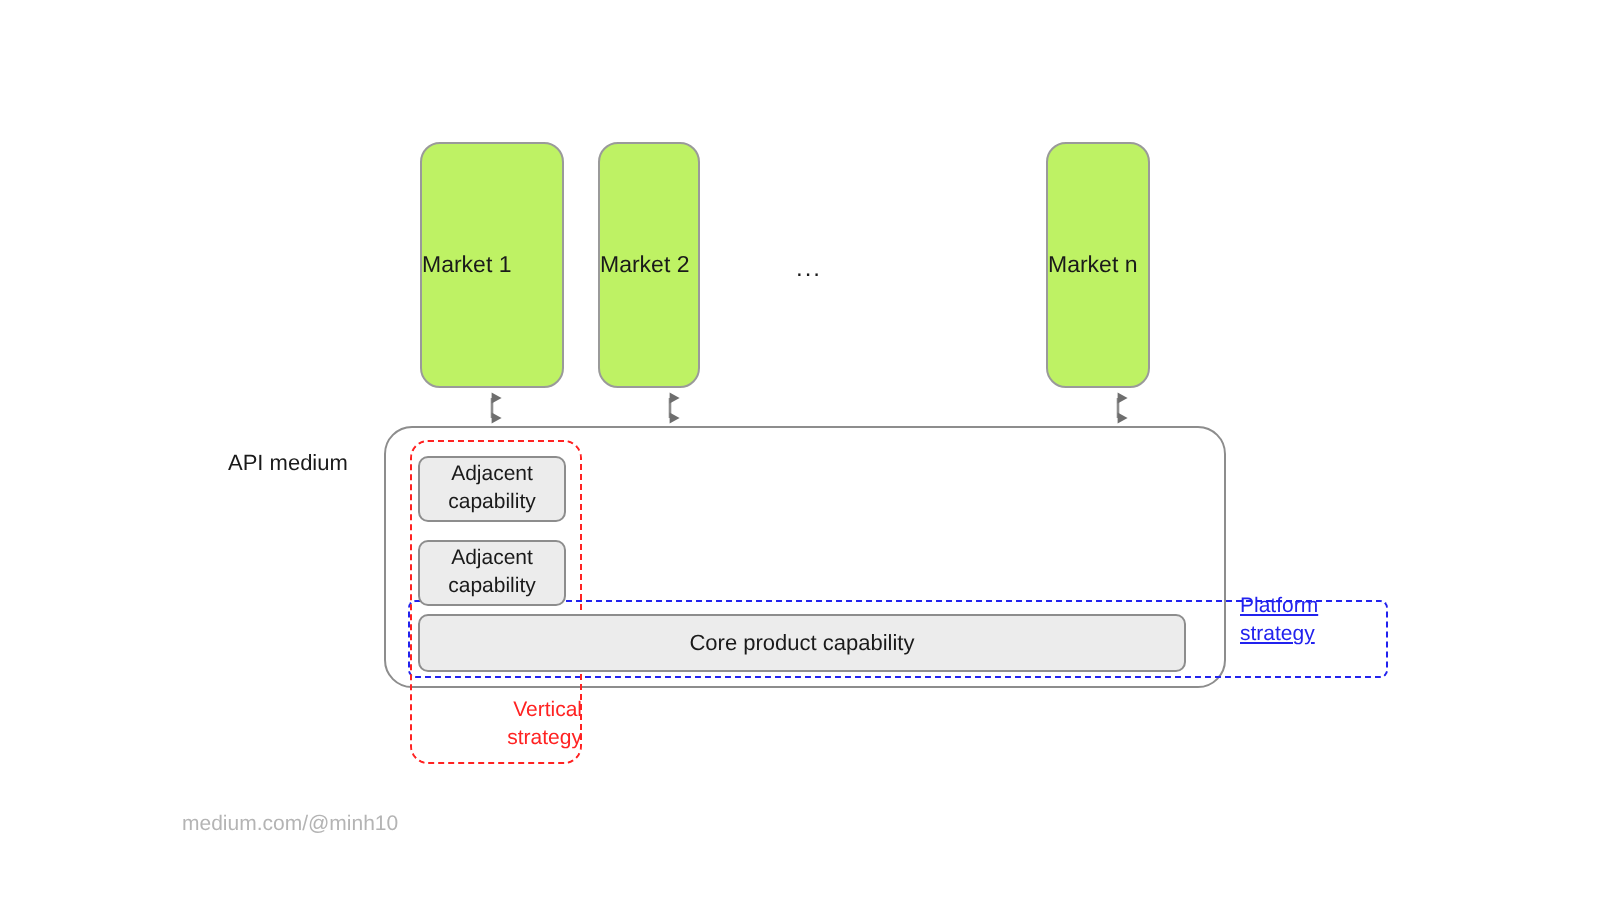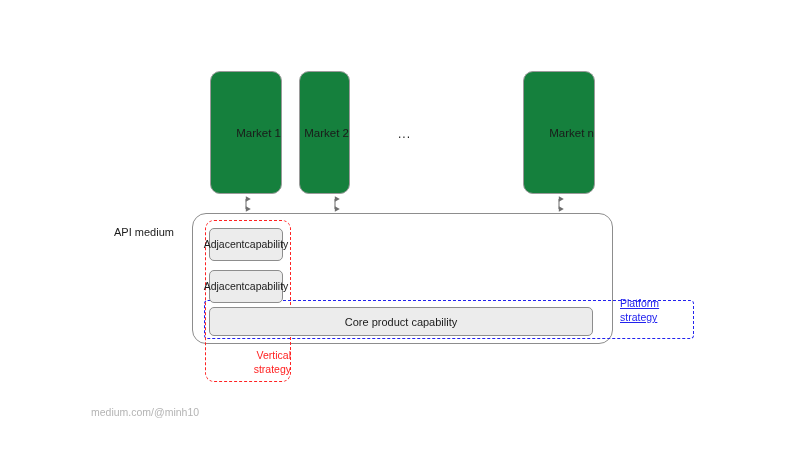--- a/index.html
+++ b/index.html
@@ -15,26 +15,26 @@
     position: relative;
     width: 800px;
     height: 450px;
     background: #ffffff;
     overflow: hidden;
   }
 
   
   .market-box {
     position: absolute;
-    background: #15803d;
+    background: #bef264;
     border: 1px solid #9a9a9a;
     border-radius: 10px;
     display: flex;
     align-items: center;
-    justify-content: flex-end;
+    justify-content: flex-start;
     font-size: 11.5px;
     color: #1a1a1a;
     box-sizing: border-box;
   }
 
   .ellipsis {
     position: absolute;
     font-size: 12px;
     color: #1a1a1a;
     letter-spacing: 1px;
@@ -63,21 +63,21 @@
   }
 
   
   .cap-box {
     position: absolute;
     background: #ececec;
     border: 1px solid #8d8d8d;
     border-radius: 5px;
     box-sizing: border-box;
     display: flex;
-    flex-direction: row;
+    flex-direction: column;
     align-items: center;
     justify-content: center;
     font-size: 10.5px;
     color: #1a1a1a;
     line-height: 1.25;
     text-align: center;
   }
   .core-box {
     position: absolute;
     left: 209px;
@@ -183,21 +183,21 @@
   <div class="market-box" style="left:210px;top:71px;width:72px;height:123px;">
     <span>Market 1</span>
   </div>
 
   <div class="market-box" style="left:299px;top:71px;width:51px;height:123px;">
     <span>Market 2</span>
   </div>
 
   <div class="ellipsis" style="left:398px;top:128px;">...</div>
 
-  <div class="market-box" style="left:523px;top:71px;width:72px;height:123px;">
+  <div class="market-box" style="left:523px;top:71px;width:52px;height:123px;">
     <span>Market n</span>
   </div>
 
   <div class="api-label">API medium</div>
 
   <div class="api-container"></div>
 
   <div class="platform-strategy-box"></div>
   <div class="platform-strategy-label">
     <span class="cap-line">Platform</span>

